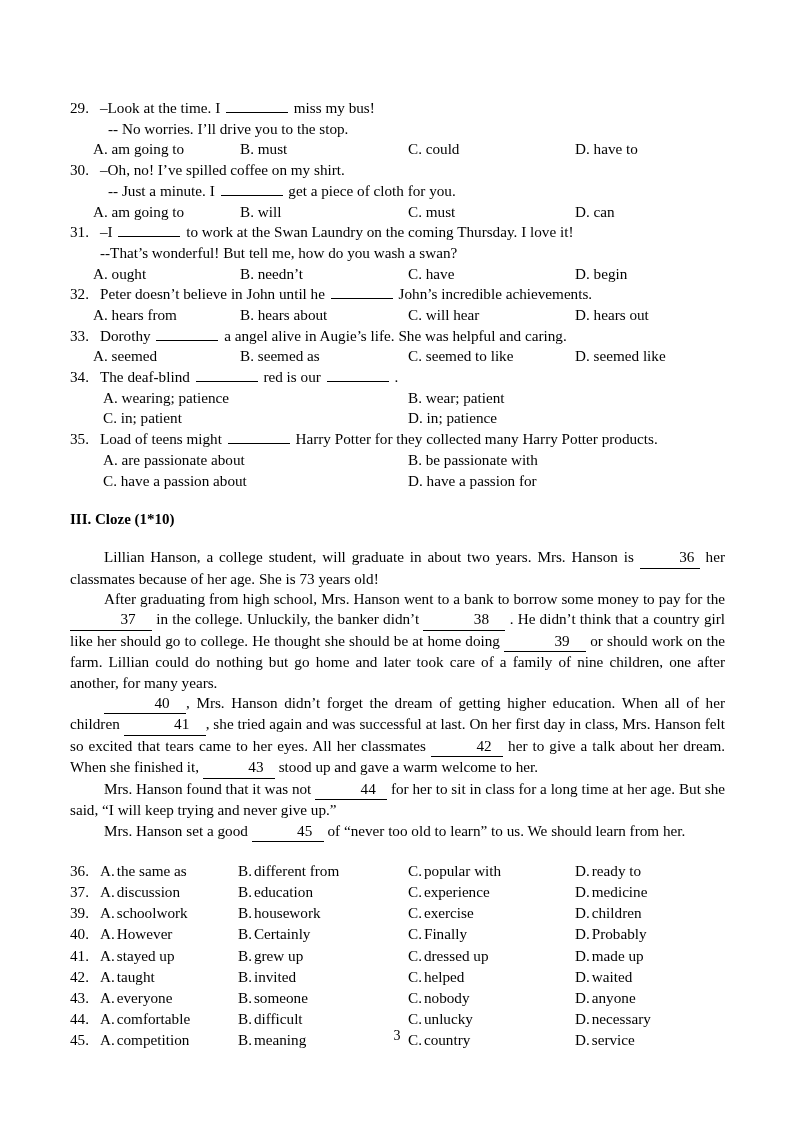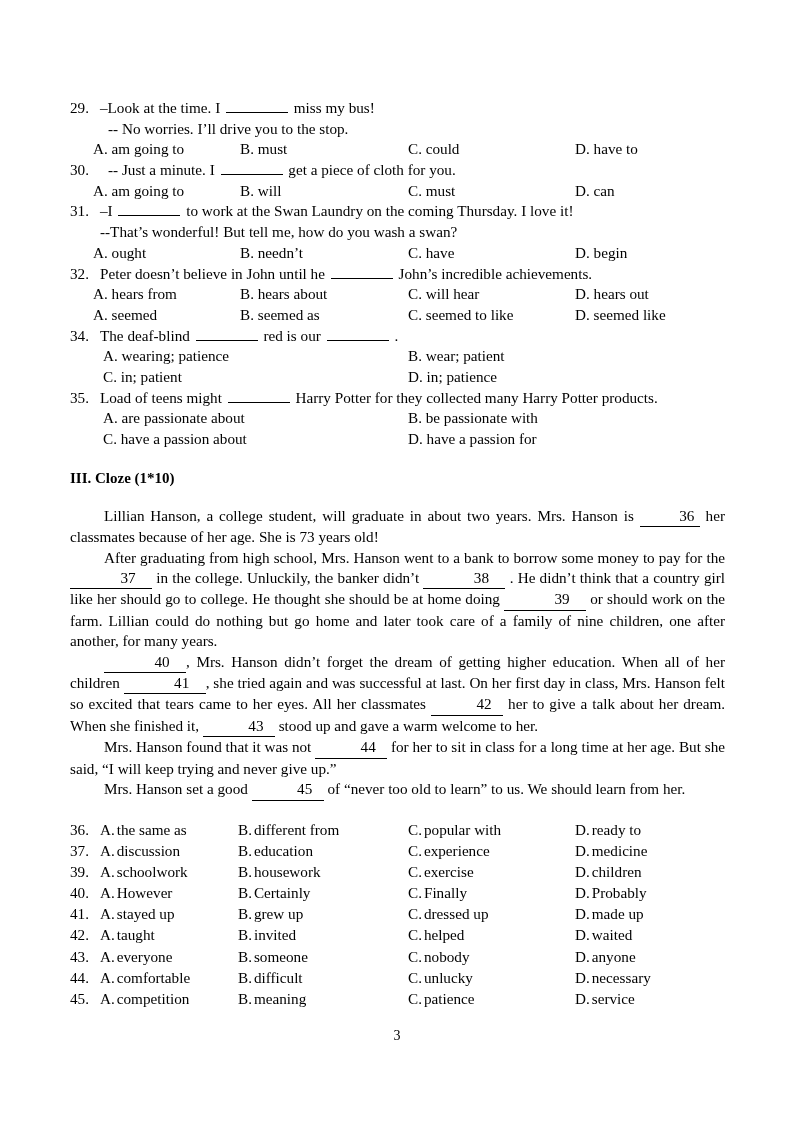--- a/index.html
+++ b/index.html
@@ -166,20 +166,21 @@
           <span class="oa">A. am going to</span>
           <span class="ob">B. must</span>
           <span class="oc">C. could</span>
           <span class="od">D. have to</span>
         </div>
       </div>
 
       <div>
         <div class="q-line">
           <span class="q-num">30.</span>
+          <span>–Oh, no! I’ve spilled coffee on my shirt.</span>
         </div>
         <div class="q-sub">
           <span>-- Just a minute. I</span>
           <span class="blank blank-sm"></span>
           <span>get a piece of cloth for you.</span>
         </div>
         <div class="opts4">
           <span class="oa">A. am going to</span>
           <span class="ob">B. will</span>
           <span class="oc">C. must</span>
@@ -212,20 +213,26 @@
         </div>
         <div class="opts4">
           <span class="oa">A. hears from</span>
           <span class="ob">B. hears about</span>
           <span class="oc">C. will hear</span>
           <span class="od">D. hears out</span>
         </div>
       </div>
 
       <div>
+        <div class="q-line">
+          <span class="q-num">33.</span>
+          <span>Dorothy</span>
+          <span class="blank blank-sm"></span>
+          <span>a angel alive in Augie’s life. She was helpful and caring.</span>
+        </div>
         <div class="opts4">
           <span class="oa">A. seemed</span>
           <span class="ob">B. seemed as</span>
           <span class="oc">C. seemed to like</span>
           <span class="od">D. seemed like</span>
         </div>
       </div>
 
       <div>
         <div class="q-line">
@@ -372,21 +379,21 @@
         <span class="co-a"><span class="co-let">A.</span><span class="co-txt">comfortable</span></span>
         <span class="co-b"><span class="co-let">B.</span><span class="co-txt">difficult</span></span>
         <span class="co-c"><span class="co-let">C.</span><span class="co-txt">unlucky</span></span>
         <span class="co-d"><span class="co-let">D.</span><span class="co-txt">necessary</span></span>
       </div>
 
       <div class="co-row">
         <span class="co-n">45.</span>
         <span class="co-a"><span class="co-let">A.</span><span class="co-txt">competition</span></span>
         <span class="co-b"><span class="co-let">B.</span><span class="co-txt">meaning</span></span>
-        <span class="co-c"><span class="co-let">C.</span><span class="co-txt">patience</span></span>
+        <span class="co-c"><span class="co-let">C.</span><span class="co-txt">country</span></span>
         <span class="co-d"><span class="co-let">D.</span><span class="co-txt">service</span></span>
       </div>
 
     </div>
 
   </div>
 
   <div class="page-number">3</div>
 </div>
 

